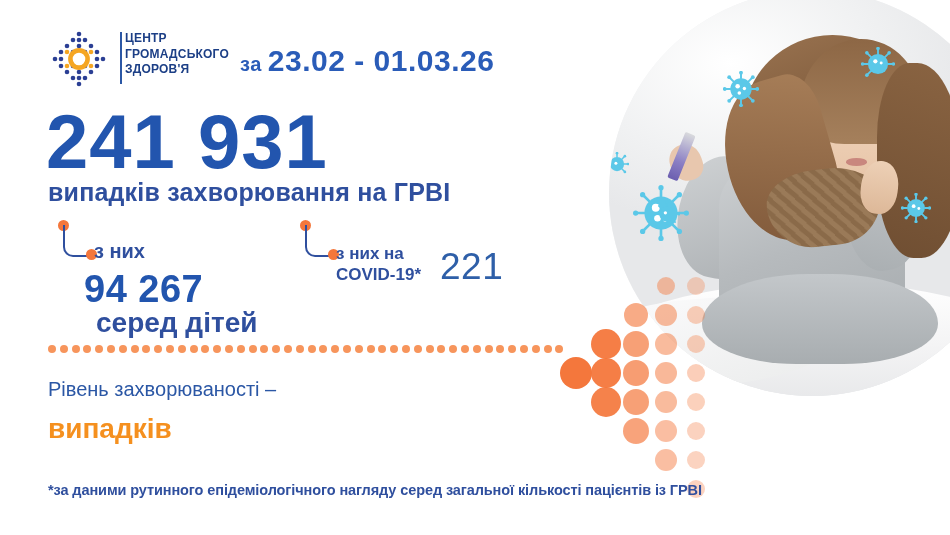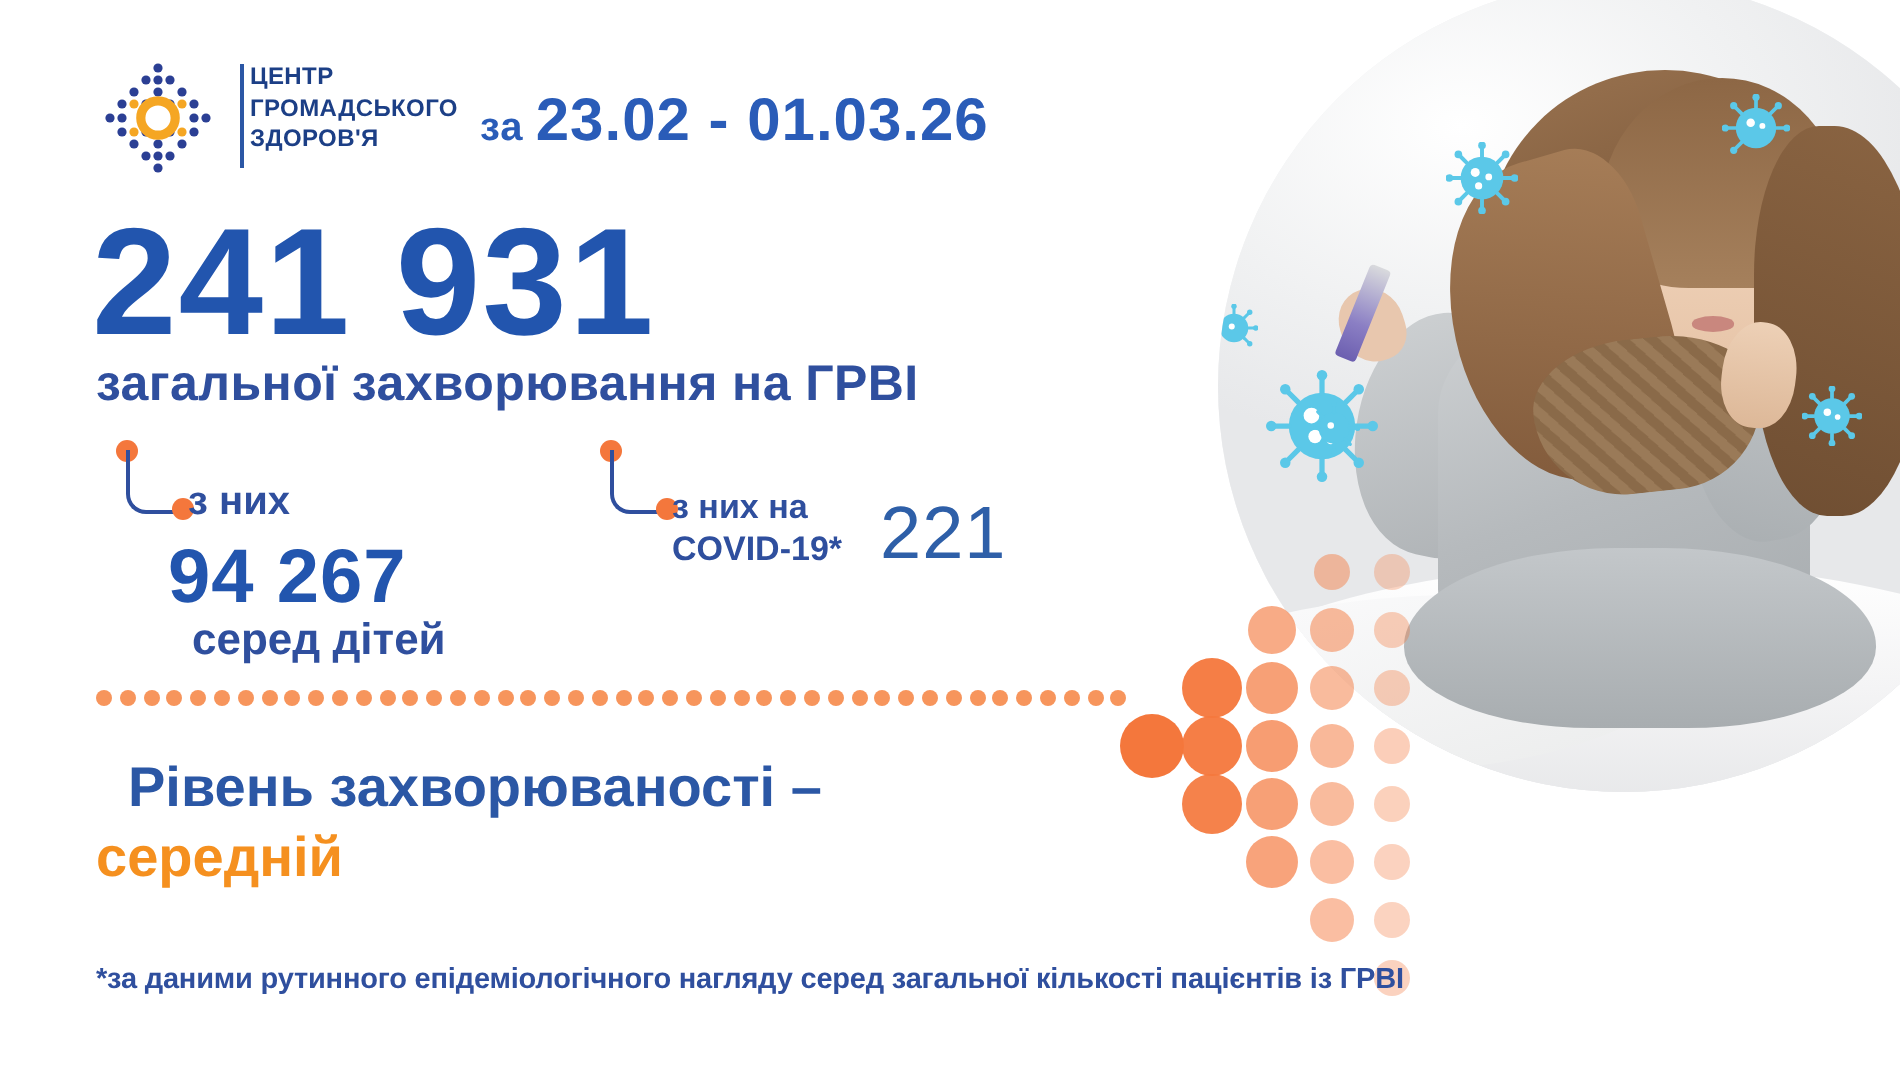--- a/index.html
+++ b/index.html
@@ -129,21 +129,21 @@
     font-size: 38px;
     font-weight: bold;
     letter-spacing: 0.5px;
     white-space: nowrap;
   }
   .stat-children-sub {
     position: absolute;
     left: 96px;
     top: 307px;
     color: #2f4f9e;
-    font-size: 22px;
+    font-size: 28px;
     font-weight: bold;
     white-space: nowrap;
   }
 
   
   .stat-covid-label {
     position: absolute;
     left: 336px;
     top: 243px;
     color: #2f4f9e;
@@ -176,25 +176,25 @@
     top: 0;
     width: 8px;
     height: 8px;
     border-radius: 50%;
     background: #f7955c;
   }
 
   
   .level-line1 {
     position: absolute;
-    left: 64px;
+    left: 48px;
     top: 378px;
     color: #2b57a5;
-    font-size: 28px;
-    font-weight: bold;
+    font-size: 20px;
+    font-weight: normal;
     white-space: nowrap;
   }
   .level-line2 {
     position: absolute;
     left: 48px;
     top: 413px;
     color: #f5901f;
     font-size: 28px;
     font-weight: bold;
     white-space: nowrap;
@@ -699,21 +699,21 @@
       <div>ГРОМАДСЬКОГО</div>
       <div>ЗДОРОВ'Я</div>
     </div>
   </div>
 
   <div class="date-line">
     <span class="dprefix">за </span><span>23.02 - 01.03.26</span>
   </div>
 
   <div class="big-number">241 931</div>
-  <div class="big-caption">загальної захворювання на ГРВІ</div>
+  <div class="big-caption">випадків захворювання на ГРВІ</div>
 
   <div class="connector" style="left:58px; top:220px; width:44px; height:44px;">
     <div class="conn-dot top"></div>
     <div class="conn-line"></div>
     <div class="conn-dot end"></div>
   </div>
   <div class="stat-children-label">з них</div>
   <div class="stat-children-value">94 267</div>
   <div class="stat-children-sub">серед дітей</div>
 
@@ -769,17 +769,17 @@
       <i style="left: 436.6px;"></i>
       <i style="left: 448.4px;"></i>
       <i style="left: 460.2px;"></i>
       <i style="left: 472px;"></i>
       <i style="left: 483.8px;"></i>
       <i style="left: 495.6px;"></i>
       <i style="left: 507.4px;"></i>
     </div>
 
   <div class="level-line1">Рівень захворюваності –</div>
-  <div class="level-line2">середній</div>
+  <div class="level-line2">випадків</div>
 
   <div class="footnote">*за даними рутинного епідеміологічного нагляду серед загальної кількості пацієнтів із ГРВІ</div>
 
 </div>
 
 </body></html>

